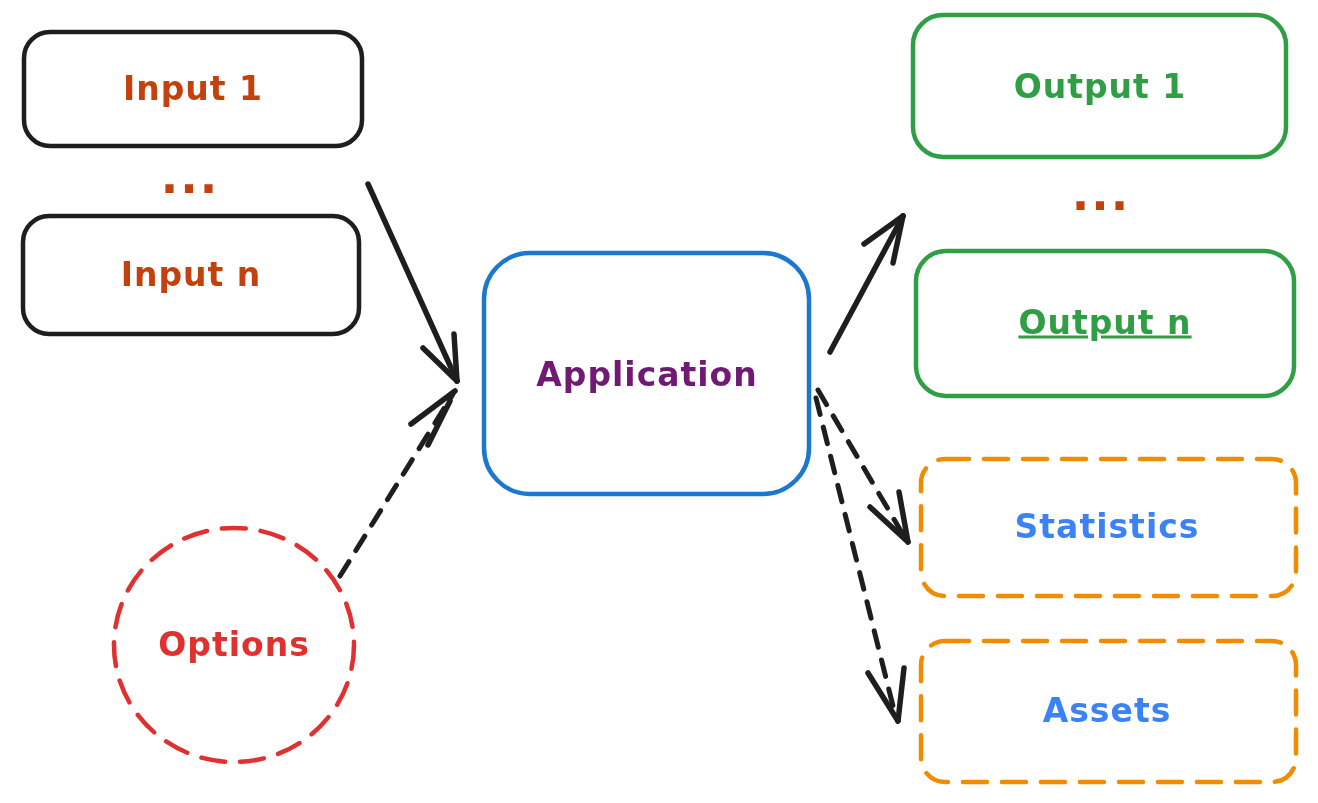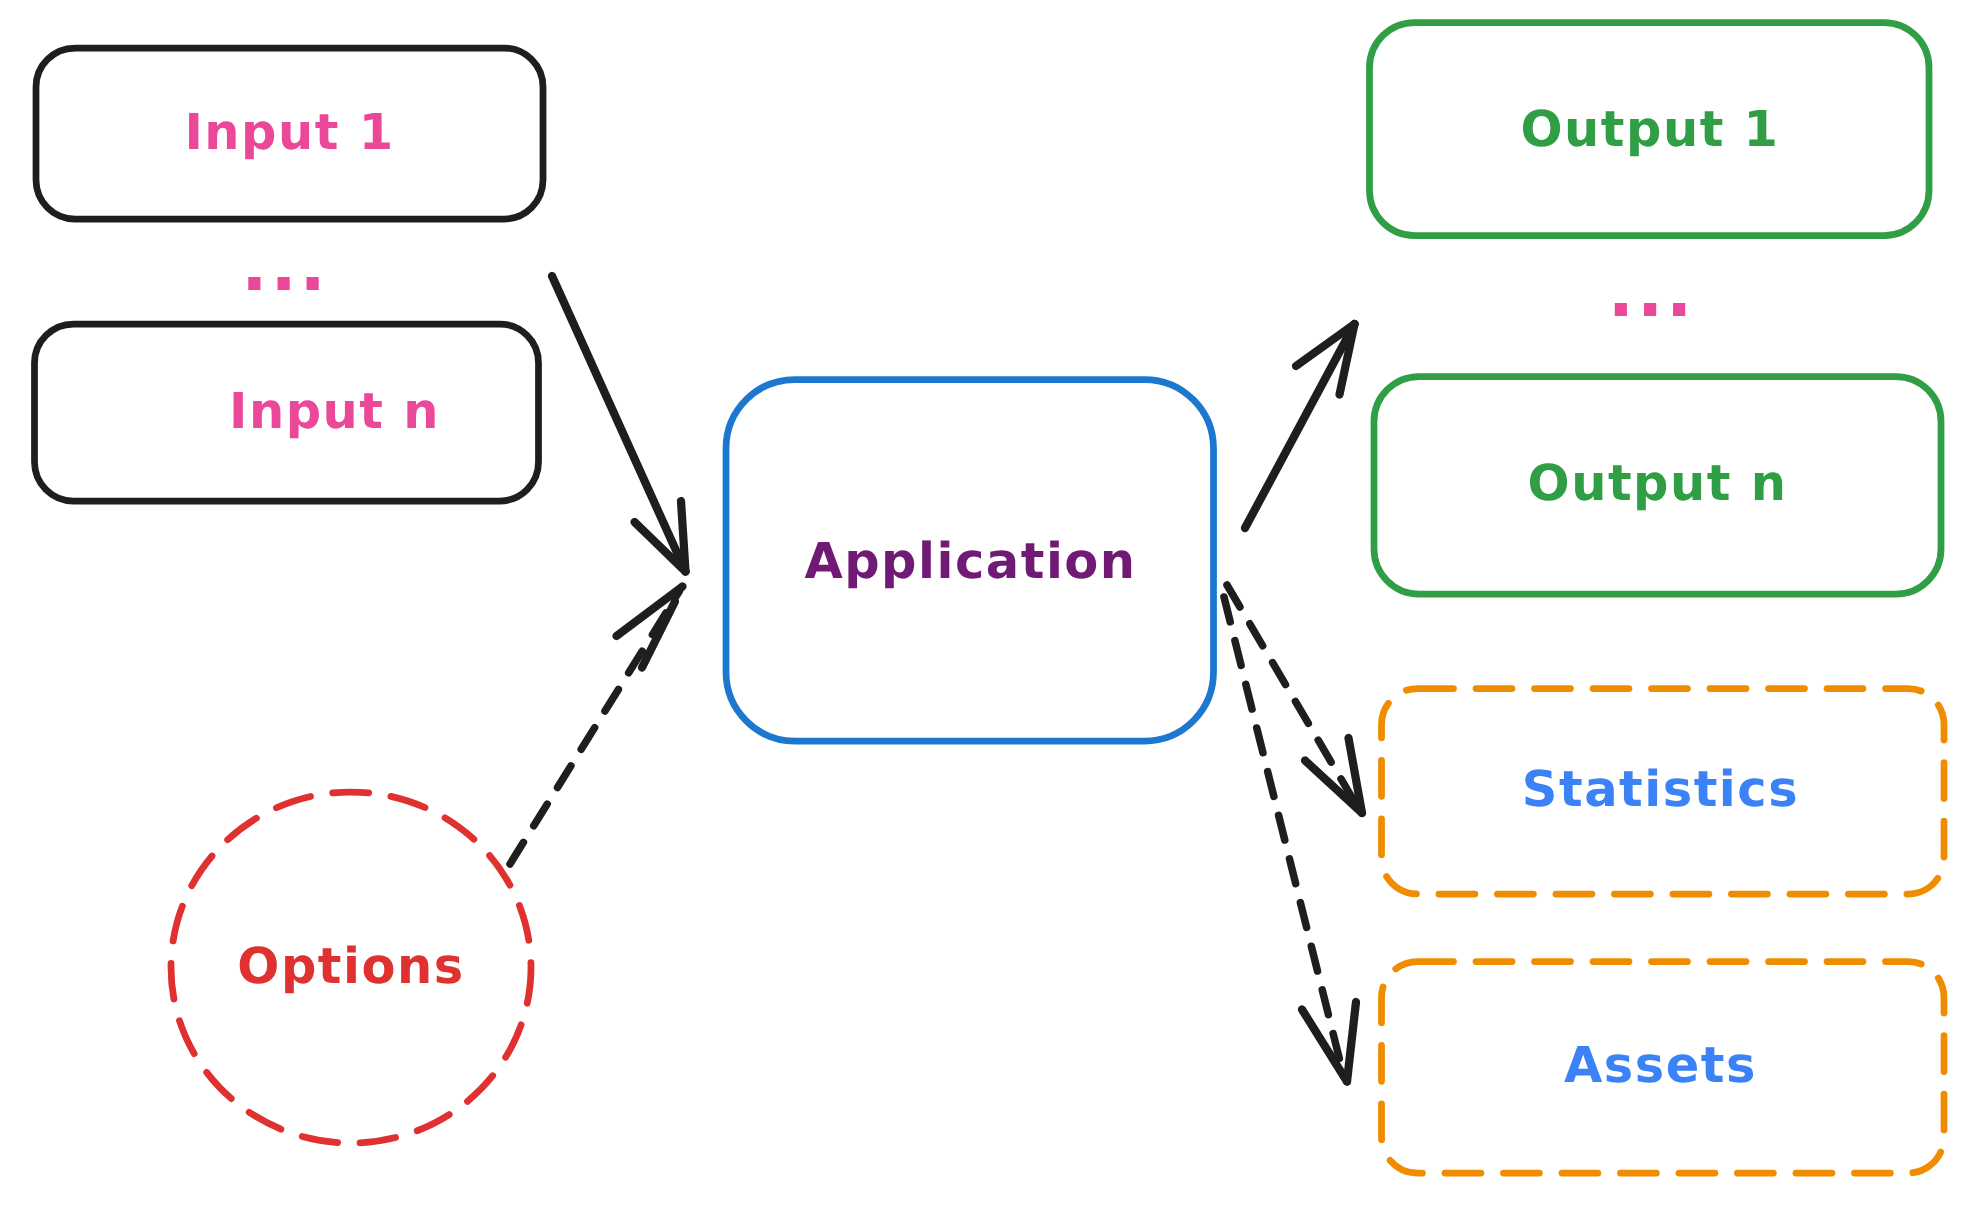--- a/index.html
+++ b/index.html
@@ -32,21 +32,21 @@
   .ellipsis-label {
     position: absolute;
     transform: translate(-50%, -50%);
     font-weight: 700;
     font-size: 46px;
     letter-spacing: 2px;
     line-height: 0.55;
     white-space: nowrap;
     user-select: none;
   }
-  .c-black  { color: #ec4899; }
+  .c-black  { color: #c2410c; }
   .c-blue   { color: #701a75; }
   .c-green  { color: #2f9e44; }
   .c-orange { color: #3b82f6; }
   .c-red    { color: #e03131; }
 
   .s-black  { stroke: #1e1e1e; }
   .s-blue   { stroke: #1c78cf; }
   .s-green  { stroke: #2f9e44; }
   .s-orange { stroke: #f08c00; }
   .s-red    { stroke: #e03131; }
@@ -120,29 +120,29 @@
       <path class="arrow arrow-dashed" d="M816 398 L895 714"></path>
       <path class="arrow" d="M898 721 L868 673"></path>
       <path class="arrow" d="M898 721 L904 668"></path>
     </g>
   </svg>
 
   <div class="node-label c-black" style="left:193px; top:88px;">Input 1</div>
 
   <div class="ellipsis-label c-black" style="left:190px; top:178px;">...</div>
 
-  <div class="node-label c-black" style="left:191px; top:274px;margin-left:32px;">Input n</div>
+  <div class="node-label c-black" style="left:191px; top:274px;">Input n</div>
 
   <div class="node-label c-blue" style="left:647px; top:374px;">Application</div>
 
   <div class="node-label c-green" style="left:1100px; top:86px;">Output 1</div>
 
   <div class="ellipsis-label c-black" style="left:1101px; top:195px;">...</div>
 
-  <div class="node-label c-green" style="left:1105px; top:322px;">Output n</div>
+  <div class="node-label c-green" style="left:1105px; top:322px;text-decoration:underline;">Output n</div>
 
   <div class="node-label c-orange" style="left:1107px; top:526px;">Statistics</div>
 
   <div class="node-label c-orange" style="left:1107px; top:710px;text-align:right;">Assets</div>
 
   <div class="node-label c-red" style="left:234px; top:644px;">Options</div>
 
 </div>
 
 </body></html>

